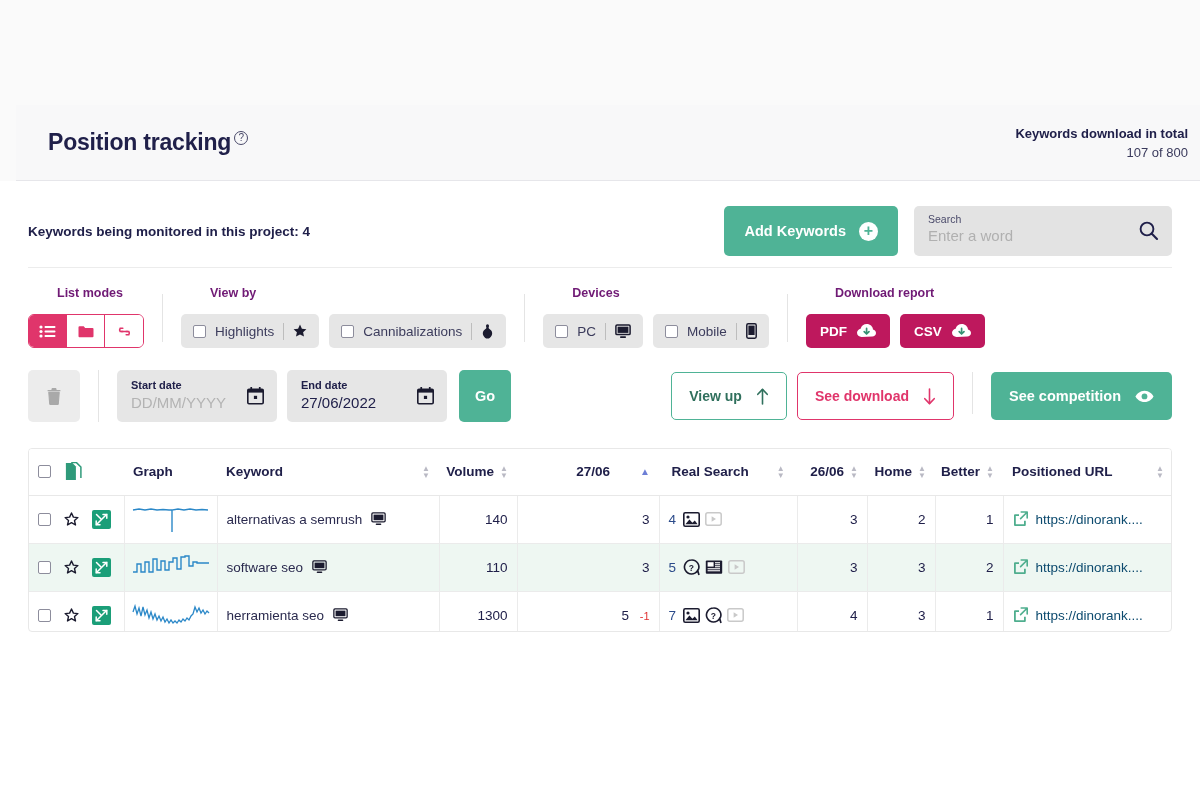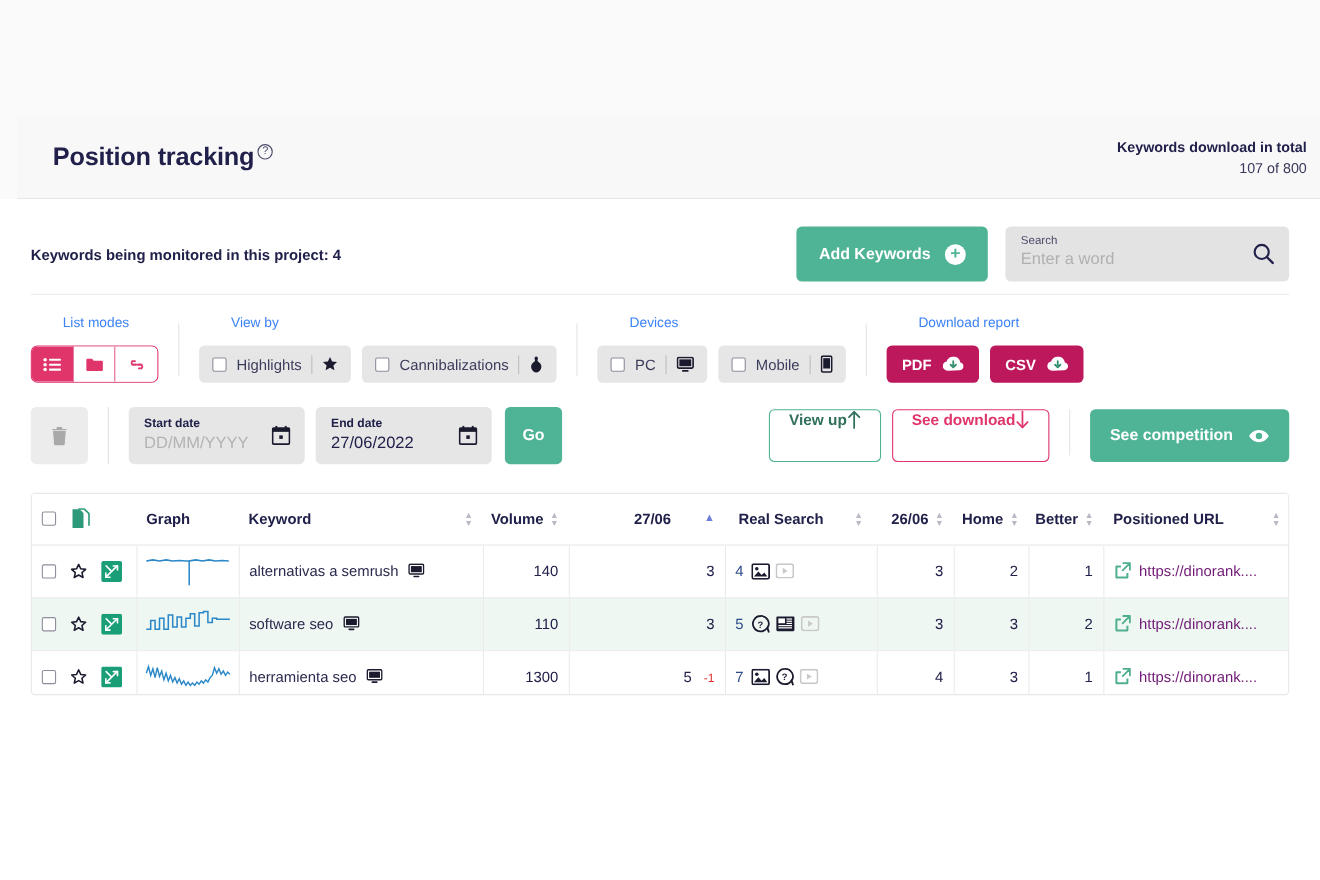--- a/index.html
+++ b/index.html
@@ -74,21 +74,21 @@
   }
 
   .divider-h { height: 1px; background: #ececec; margin: 0 28px; }
 
   
   .filters {
     display: flex; align-items: flex-start; padding: 18px 28px 0 28px;
     gap: 0;
   }
   .fgroup { display: flex; flex-direction: column; }
-  .fgroup-title { font-size: 12.5px; font-weight: normal; color: #3b82f6; margin-bottom: 14px; padding-left: 29px; }
+  .fgroup-title { font-size: 12.5px; font-weight: bold; color: #701a75; margin-bottom: 14px; padding-left: 29px; }
   .vsep { width: 1px; background: #e4e4e4; align-self: stretch; margin: 8px 18px 6px 18px; }
 
   
   .segmented { display: flex; border: 1.3px solid #e0356b; border-radius: 6px; overflow: hidden; height: 34px; }
   .seg {
     width: 38px; display: flex; align-items: center; justify-content: center;
     background: #fff; cursor: pointer; border-right: 1.3px solid #e0356b;
   }
   .seg:last-child { border-right: none; }
   .seg.active { background: #e0356b; }
@@ -136,22 +136,22 @@
   .date-value.placeholder { color: #b3b3b3; }
   .cal-icon { position: absolute; right: 13px; top: 17px; }
   .btn-go {
     background: #4fb396; color: #fff; border: none; border-radius: 5px;
     width: 52px; height: 52px; font-size: 14.5px; font-weight: bold;
     cursor: pointer; margin-left: 12px; font-family: inherit;
   }
   .dates-right { display: flex; align-items: center; }
   .btn-outline {
     background: #fff; border-radius: 5px; height: 48px; padding: 0 17px;
-    font-size: 14px; font-weight: bold; display: flex; align-items: flex-start;
-    cursor: pointer; font-family: inherit;
+    font-size: 14px; font-weight: bold; display: flex; align-items: center;
+    gap: 14px; cursor: pointer; font-family: inherit;
   }
   .btn-outline.teal { border: 1.3px solid #4fb396; color: #30705d; }
   .btn-outline.pink { border: 1.3px solid #e0356b; color: #e0356b; margin-left: 10px; }
   .btn-comp {
     background: #4fb396; color: #fff; border: none; border-radius: 5px;
     height: 48px; padding: 0 18px; font-size: 14.5px; font-weight: bold;
     display: flex; align-items: center; gap: 14px; cursor: pointer; font-family: inherit;
   }
 
   
@@ -174,21 +174,21 @@
     vertical-align: middle;
   }
   tbody td:last-child { border-right: none; }
   tbody tr.alt td { background: #eef7f2; }
   td.num { text-align: right; }
   td.kw { color: #2a2a4e; }
   .kw-cell { display: flex; align-items: center; gap: 9px; }
   .rs-cell { display: flex; align-items: center; gap: 5px; }
   .rs-num { color: #2b4b8a; margin-right: 2px; }
   .delta { color: #e03131; font-size: 11px; margin-left: 7px; }
-  .url-cell { display: flex; align-items: center; gap: 7px; color: #701a75; font-size: 13.5px; white-space: nowrap; overflow: hidden; }
+  .url-cell { display: flex; align-items: center; gap: 7px; color: #0c4a6e; font-size: 13.5px; white-space: nowrap; overflow: hidden; }
   .sortarrows { display: inline-flex; flex-direction: column; line-height: 0; margin-left: 2px; }
   .sortarrows span { font-size: 8px; color: #b9b9c4; line-height: 7px; }
   .sort-active { color: #6d7fd6; font-size: 10px; }
 
   .sparkline { display: block; }
   svg { display: block; }
 </style>
 </head>
 <body>
 

